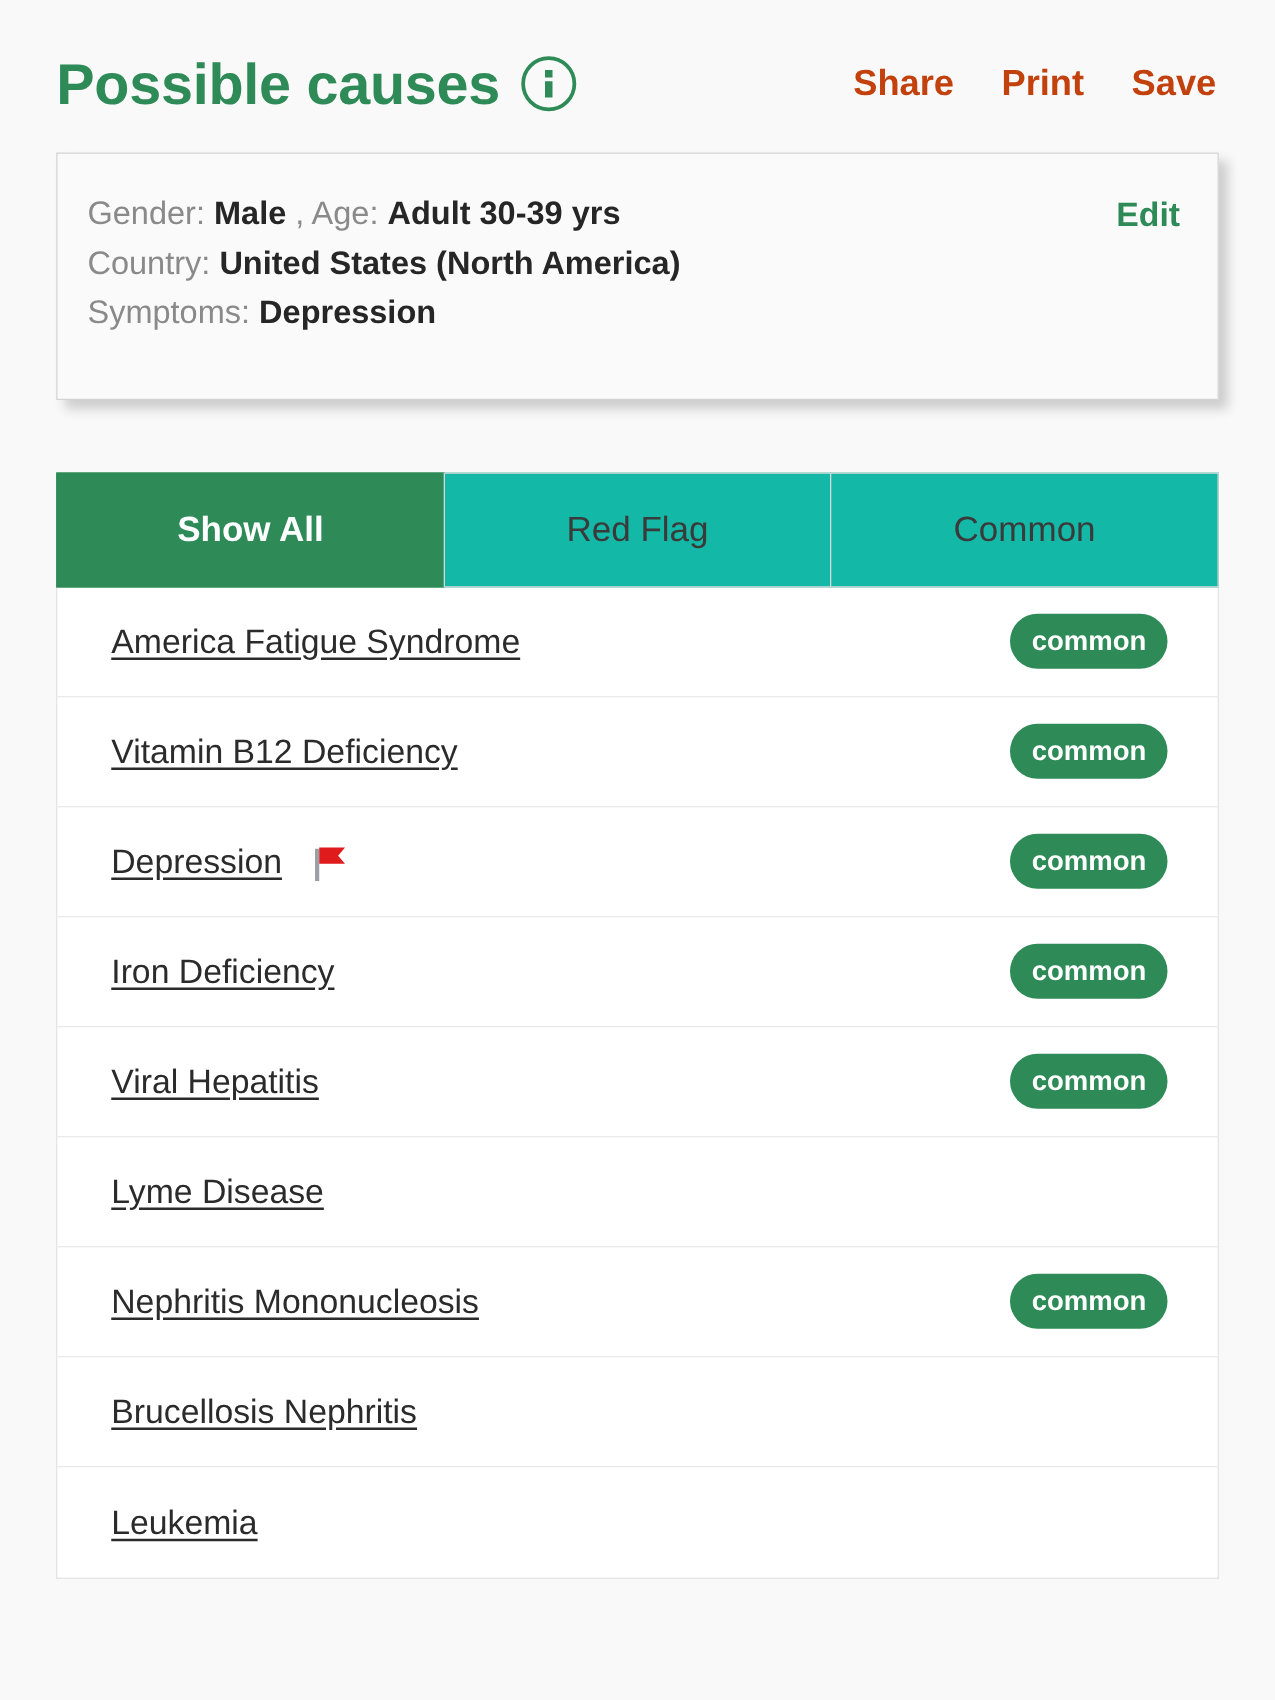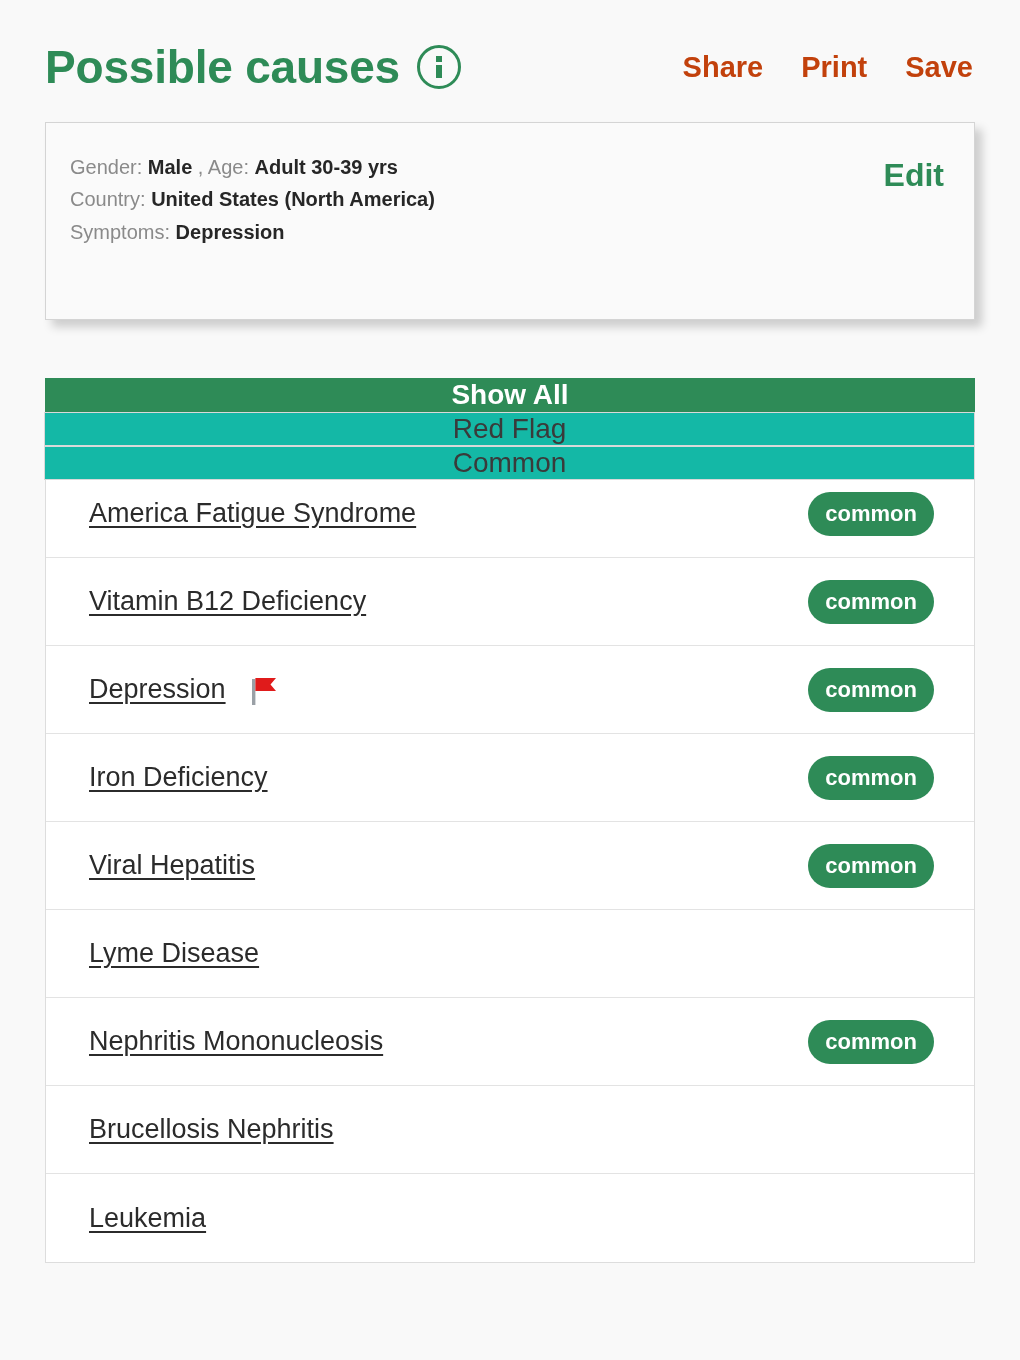--- a/index.html
+++ b/index.html
@@ -102,47 +102,46 @@
   }
 
   .summary-lines {
     display: flex;
     flex-direction: column;
     gap: 8px;
     padding-top: 4px;
   }
 
   .summary-line {
-    font-size: 20px;
+    font-size: 26px;
     line-height: 1.22;
     color: #8a8a8a;
     white-space: nowrap;
   }
 
   .summary-line .val {
     color: #262626;
     font-weight: bold;
   }
 
   .edit-link {
-    font-size: 32px;
+    font-size: 27px;
     font-weight: bold;
     color: #2e8b57;
     text-decoration: none;
     white-space: nowrap;
     padding-top: 6px;
     cursor: pointer;
   }
 
   
   .tabs {
     display: flex;
     margin-top: 58px;
     height: 92px;
-    flex-direction: column;
   }
 
   .tab {
     flex: 1 1 0;
     display: flex;
     align-items: center;
     justify-content: center;
     font-size: 28px;
     background: #14b8a6;
     border: 1px solid #d9d9d9;

